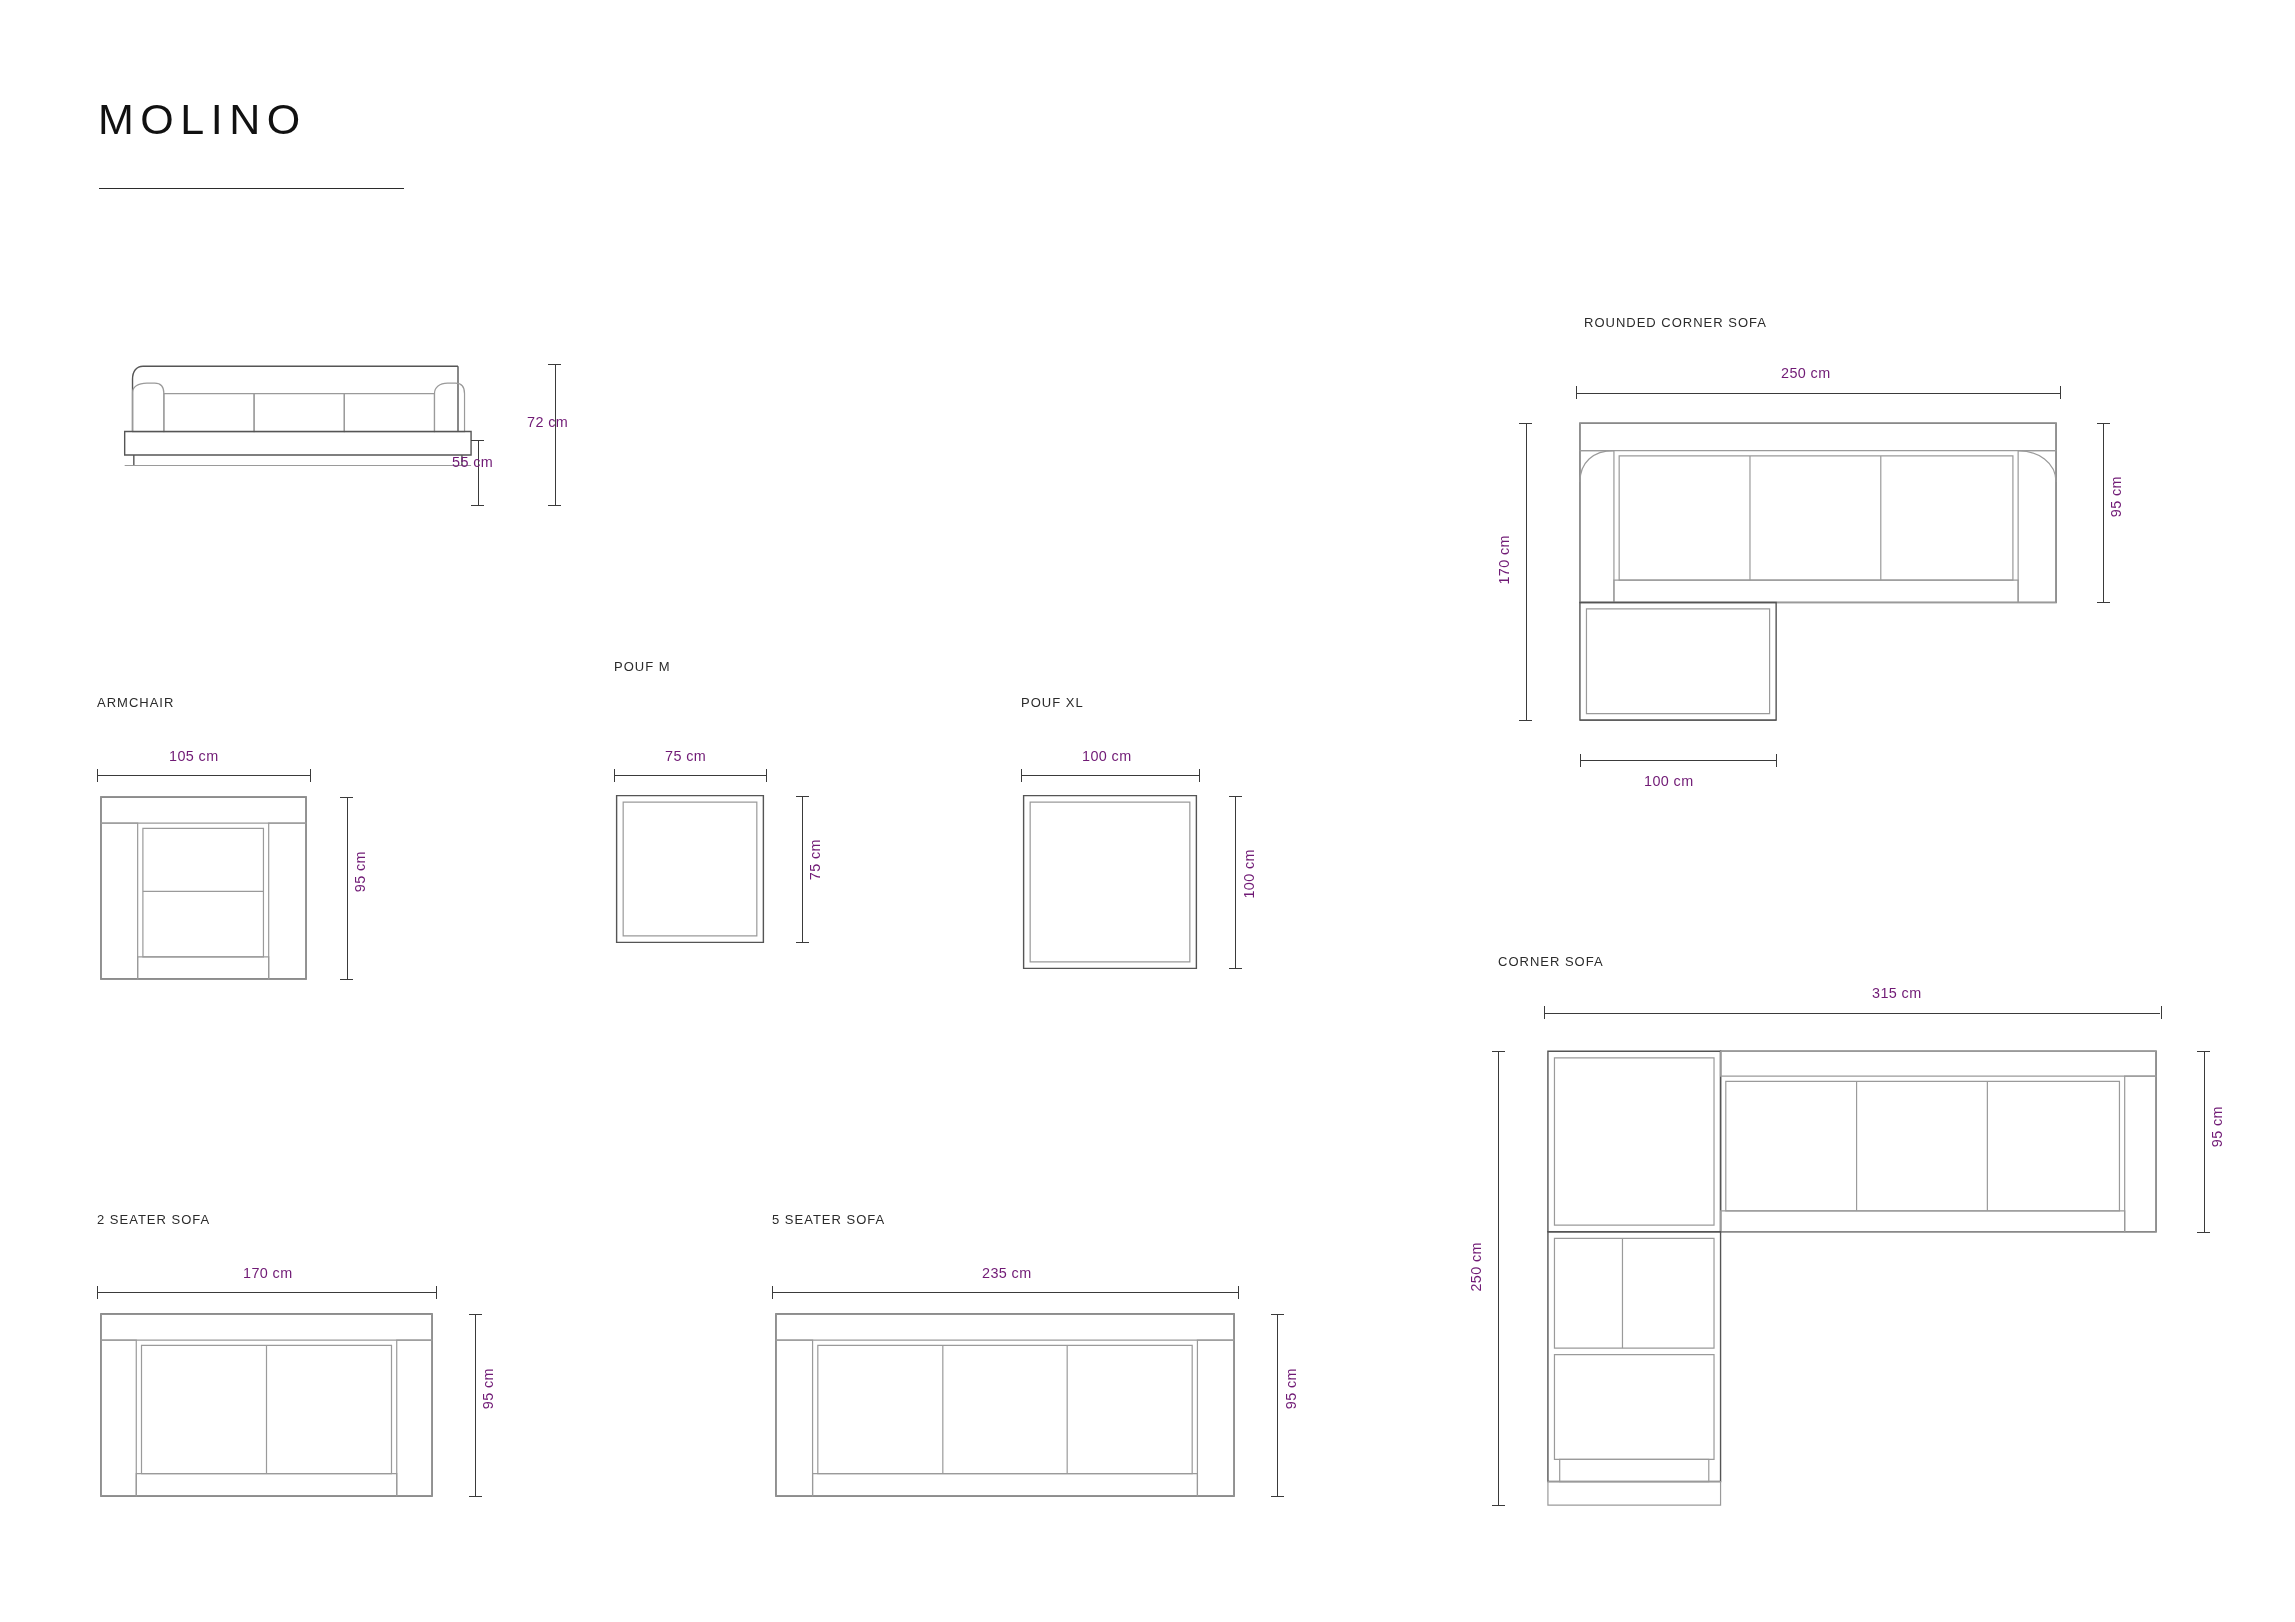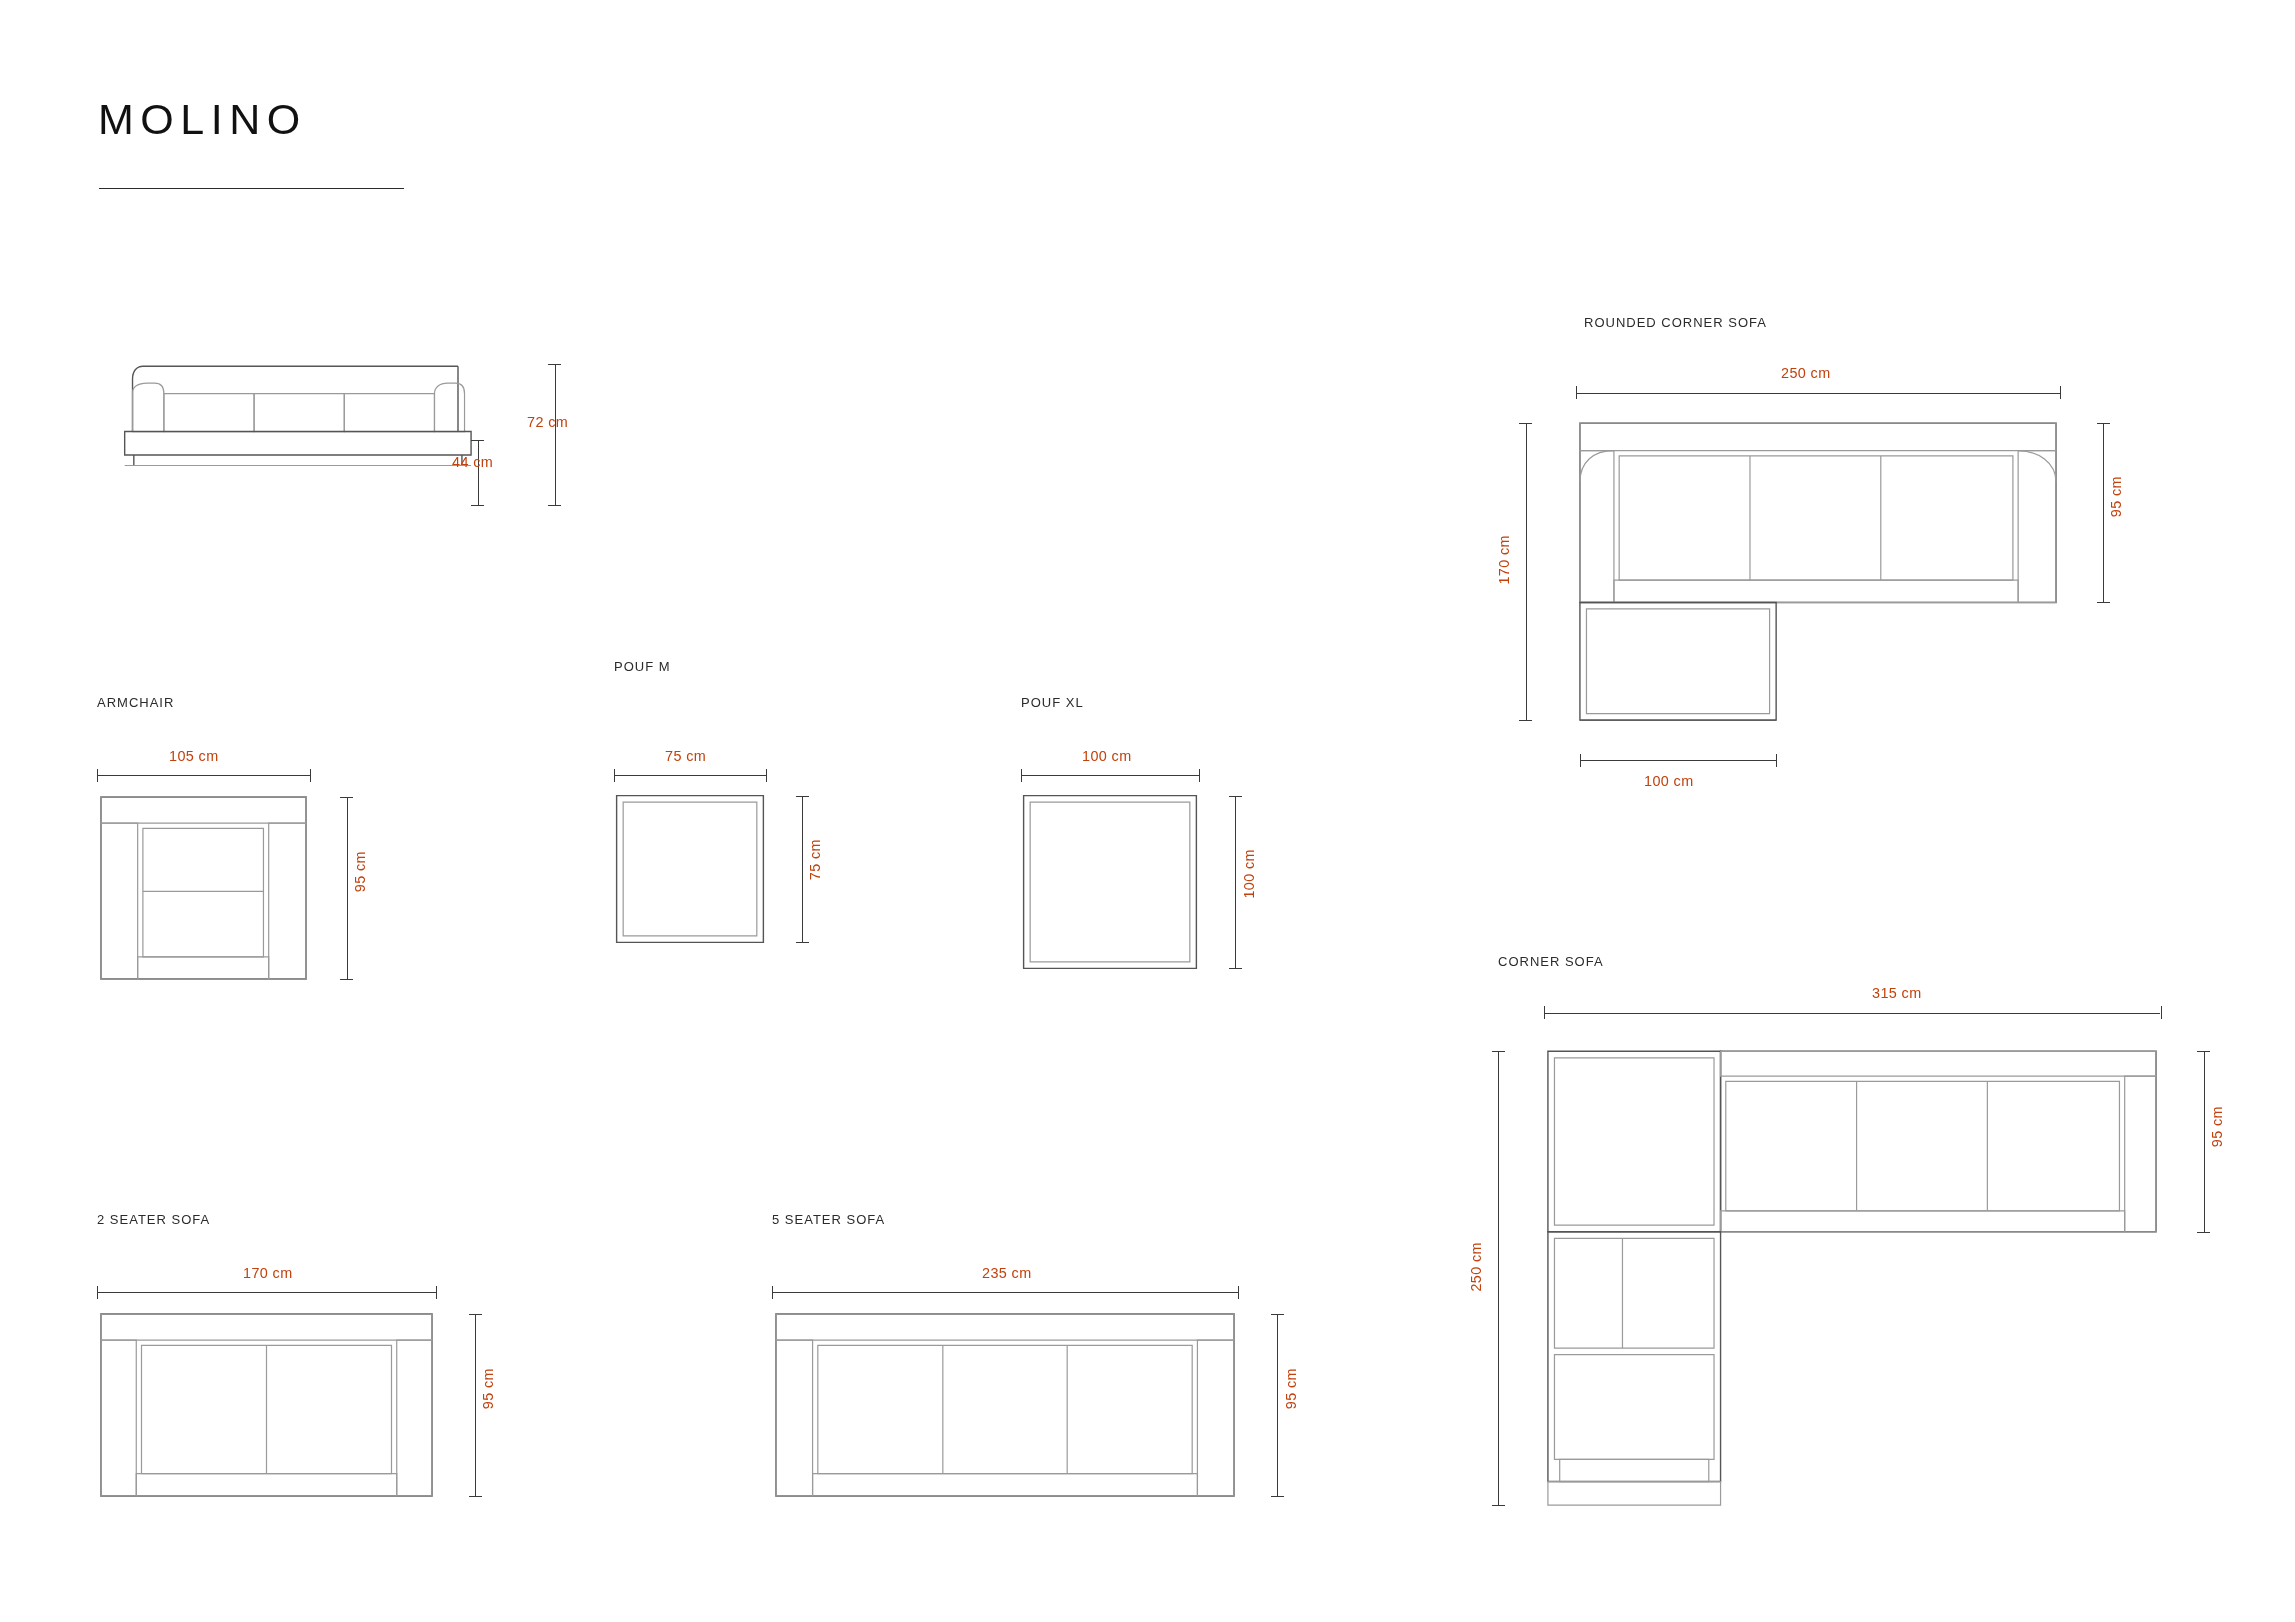--- a/index.html
+++ b/index.html
@@ -34,21 +34,21 @@
     position:absolute;
     font-size:13px;
     letter-spacing:1px;
     color:#2b2b2b;
     white-space:nowrap;
   }
   .dim-text {
     position:absolute;
     font-size:14.4px;
     letter-spacing:0.4px;
-    color:#c2410c;
+    color:#701a75;
     white-space:nowrap;
   }
   .dim-text.vertical {
     writing-mode:vertical-rl;
     transform:rotate(180deg);
   }
   .hline { position:absolute; height:0.7px; background:#3a3a3a; }
   .vline { position:absolute; width:0.7px; background:#3a3a3a; }
   .tick-v { position:absolute; width:0.7px; background:#3a3a3a; }
   .tick-h { position:absolute; height:0.7px; background:#3a3a3a; }
@@ -96,21 +96,21 @@
   </div>
 
   <div class="vline" style="left:555px; top:364px; height:141px;"></div>
   <div class="tick-h" style="left:548px; top:364px; width:13px;"></div>
   <div class="tick-h" style="left:548px; top:505px; width:13px;"></div>
   <div class="dim-text" style="left:527px; top:414px;">72 cm</div>
 
   <div class="vline" style="left:478px; top:440px; height:65px;"></div>
   <div class="tick-h" style="left:471px; top:440px; width:13px;"></div>
   <div class="tick-h" style="left:471px; top:505px; width:13px;"></div>
-  <div class="dim-text" style="left:452px; top:454px;">44 cm</div>
+  <div class="dim-text" style="left:452px; top:454px;">55 cm</div>
 
   <div class="label" style="left:97px; top:695px;">ARMCHAIR</div>
 
   <div class="hline" style="left:97px; top:775px; width:213px;"></div>
   <div class="tick-v" style="left:97px; top:769px; height:13px;"></div>
   <div class="tick-v" style="left:310px; top:769px; height:13px;"></div>
   <div class="dim-text" style="left:169px; top:748px;">105 cm</div>
 
   <div class="fig" style="left:97px; top:793px;">
     <svg width="213" height="190" viewBox="0 0 325 290">

